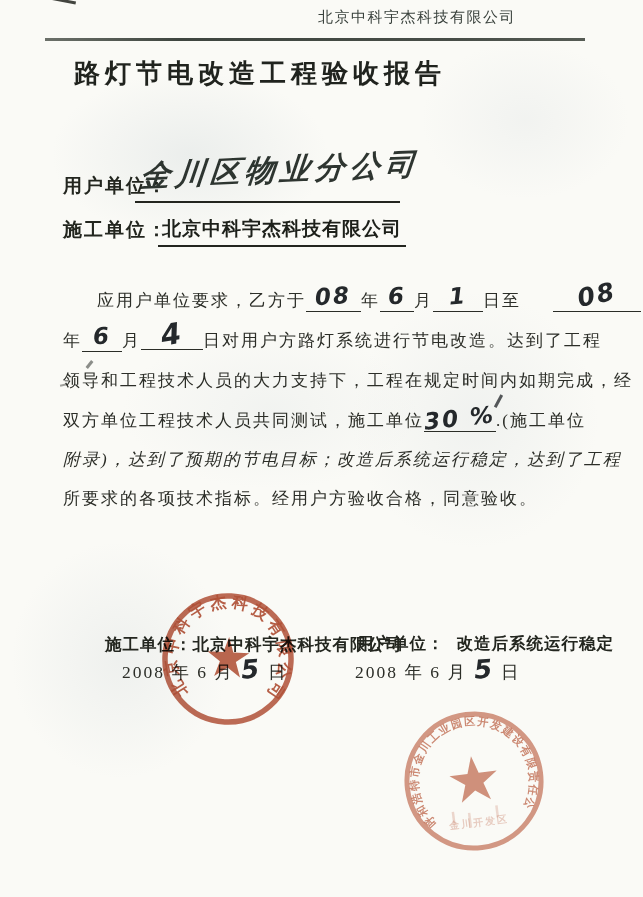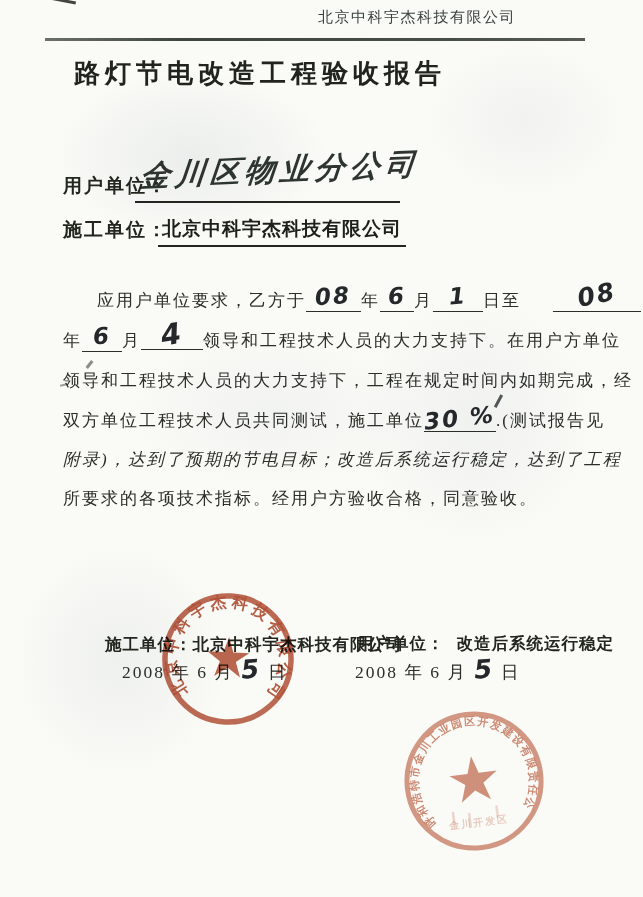--- a/index.html
+++ b/index.html
@@ -88,27 +88,27 @@
 <div class="abs sig-underline"></div>
 <div class="abs signature">金川区物业分公司</div>
 
 <div class="abs frow-label builder-row-label">施工单位：</div>
 <div class="abs builder-row-value">北京中科宇杰科技有限公司</div>
 
 <div class="abs pline" style="left:97px;top:289px;">
   <span>应用户单位要求，乙方于</span><span class="blank" style="width:55px;"><span class="hw hw-num">08</span></span><span>年</span><span class="blank" style="width:34px;"><span class="hw hw-num">6</span></span><span>月</span><span class="blank" style="width:50px;"><span class="hw hw-num">1</span></span><span>日至</span><span class="blank" style="width:88px;margin-left:32px;"><span class="hw hw-slant">08</span></span>
 </div>
 <div class="abs pline" style="left:63px;top:329px;">
-  <span>年</span><span class="blank" style="width:40px;"><span class="hw hw-num">6</span></span><span>月</span><span class="blank" style="width:62px;"><span class="hw hw-big">4</span></span><span>领导和工程技术人员的大力支持下。在用户方单位</span>
+  <span>年</span><span class="blank" style="width:40px;"><span class="hw hw-num">6</span></span><span>月</span><span class="blank" style="width:62px;"><span class="hw hw-big">4</span></span><span>日对用户方路灯系统进行节电改造。达到了工程</span>
 </div>
 <div class="abs pline" style="left:63px;top:369px;">
   <span>领导和工程技术人员的大力支持下，工程在规定时间内如期完成，经</span>
 </div>
 <div class="abs pline" style="left:63px;top:409px;">
-  <span>双方单位工程技术人员共同测试，施工单位</span><span class="blank" style="width:72px;"><span class="hw hw-rate">30 %</span></span><span>.(测试报告见</span>
+  <span>双方单位工程技术人员共同测试，施工单位</span><span class="blank" style="width:72px;"><span class="hw hw-rate">30 %</span></span><span>.(施工单位</span>
 </div>
 <div class="abs pline" style="left:63px;top:448px;font-style:italic;">
   <span>附录)，达到了预期的节电目标；改造后系统运行稳定，达到了工程</span>
 </div>
 <div class="abs pline" style="left:63px;top:487px;">
   <span>所要求的各项技术指标。经用户方验收合格，同意验收。</span>
 </div>
 
 <div class="abs f-line builder-sign-line">
   <span>施工单位：</span><span>北京中科宇杰科技有限公司</span>

